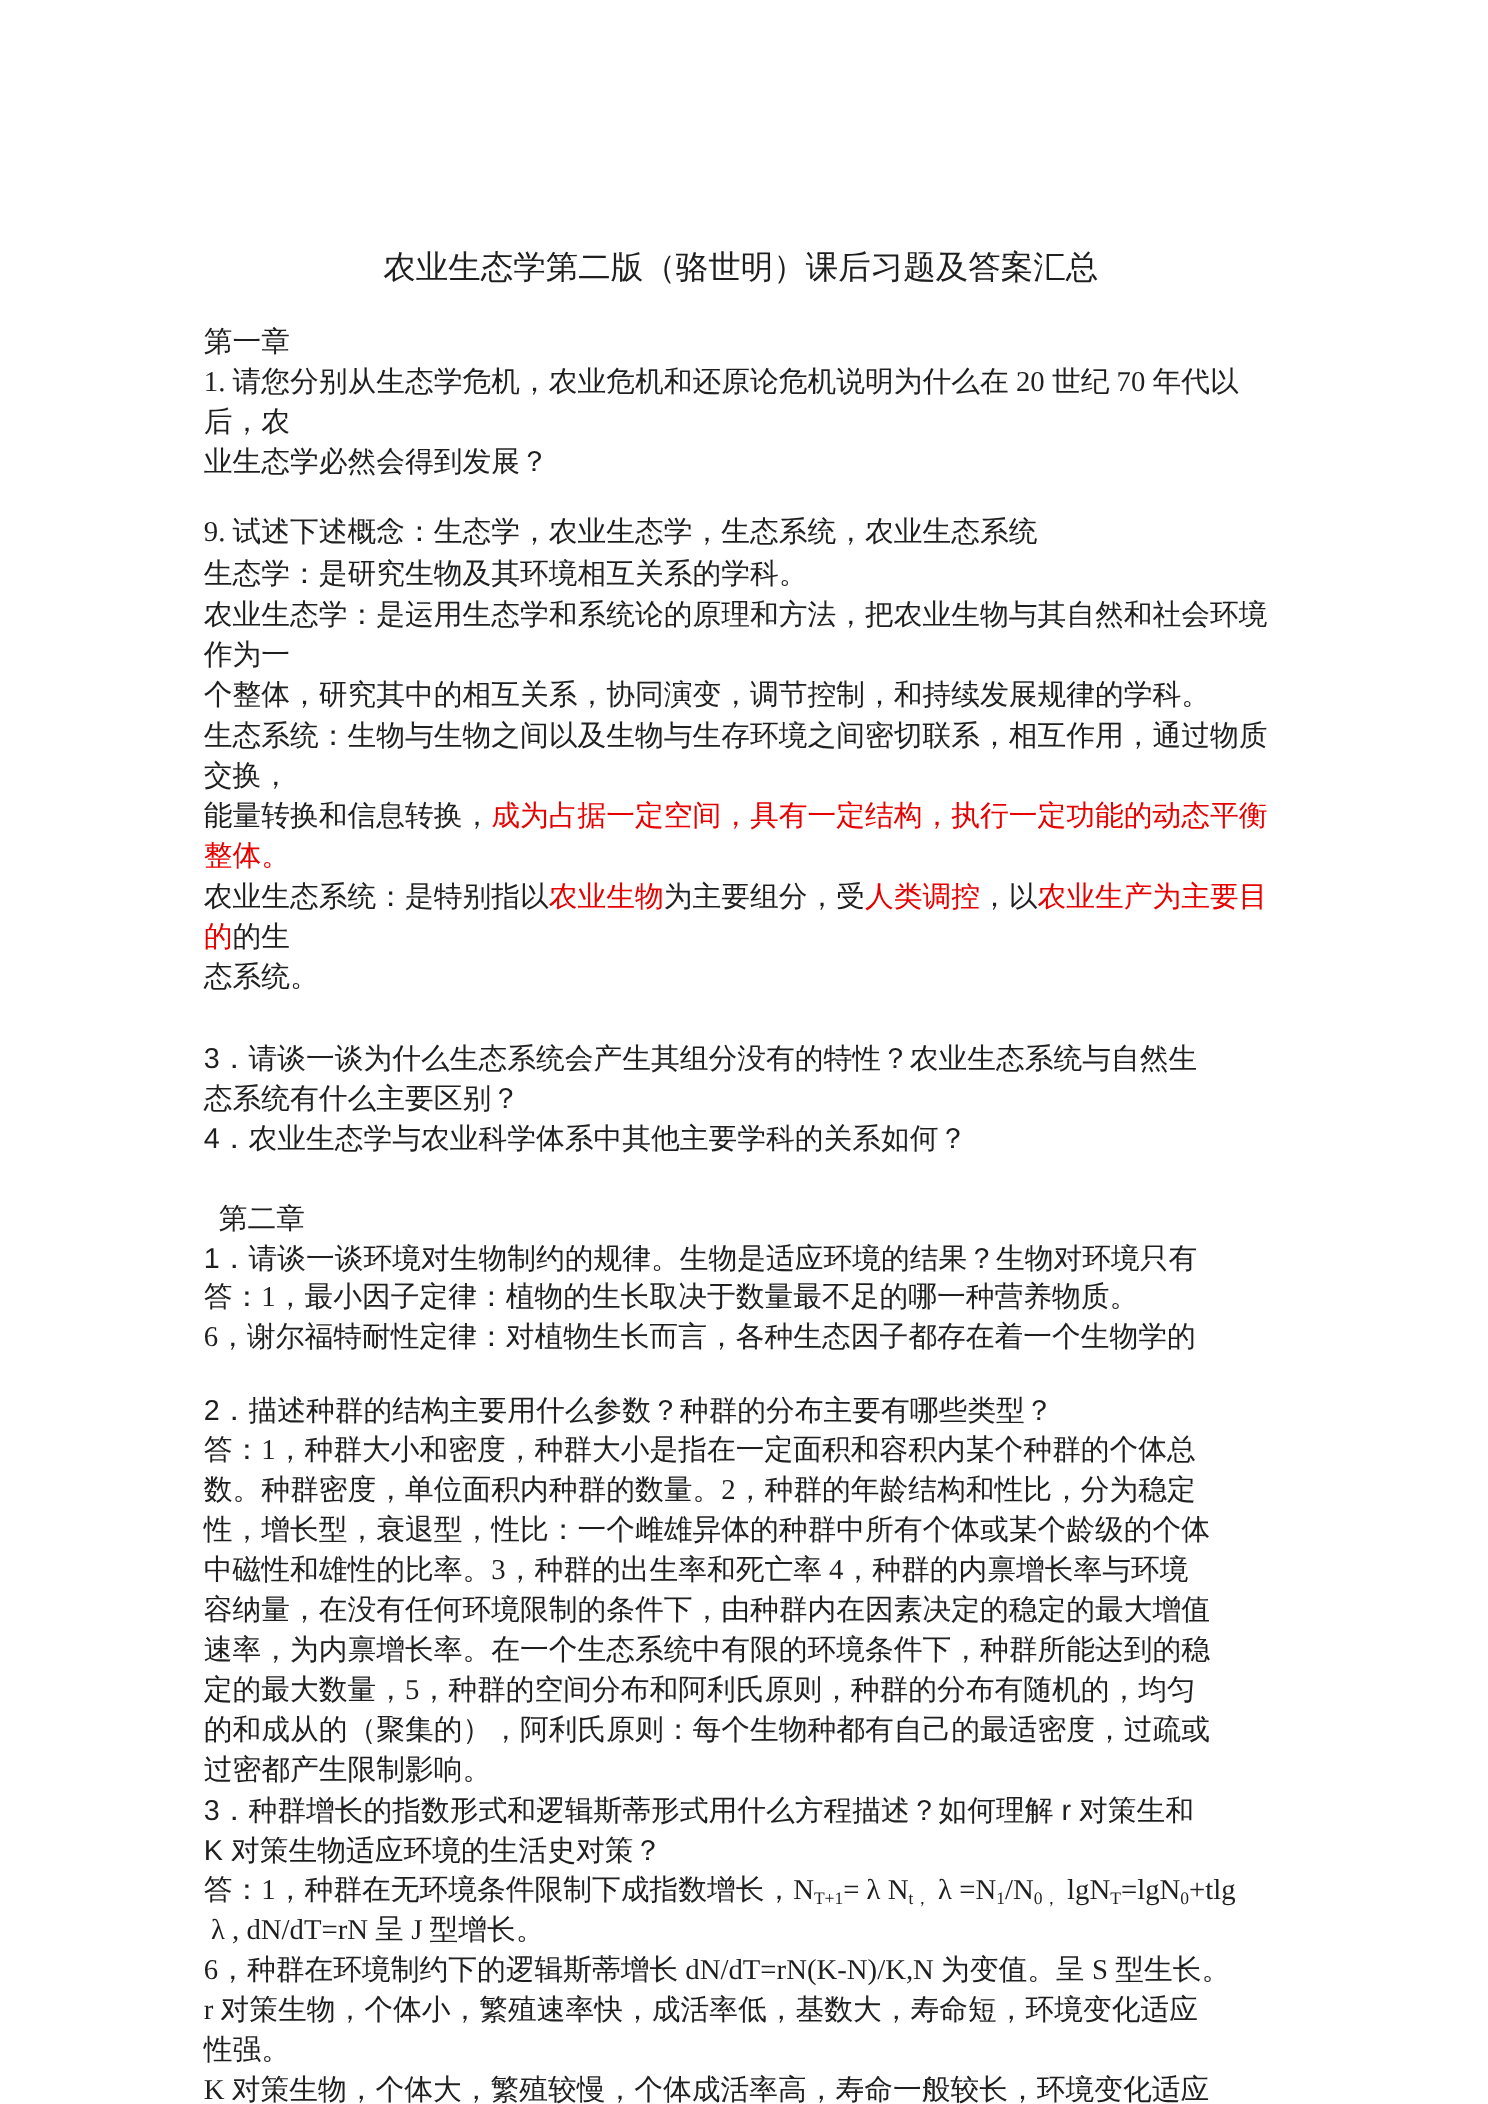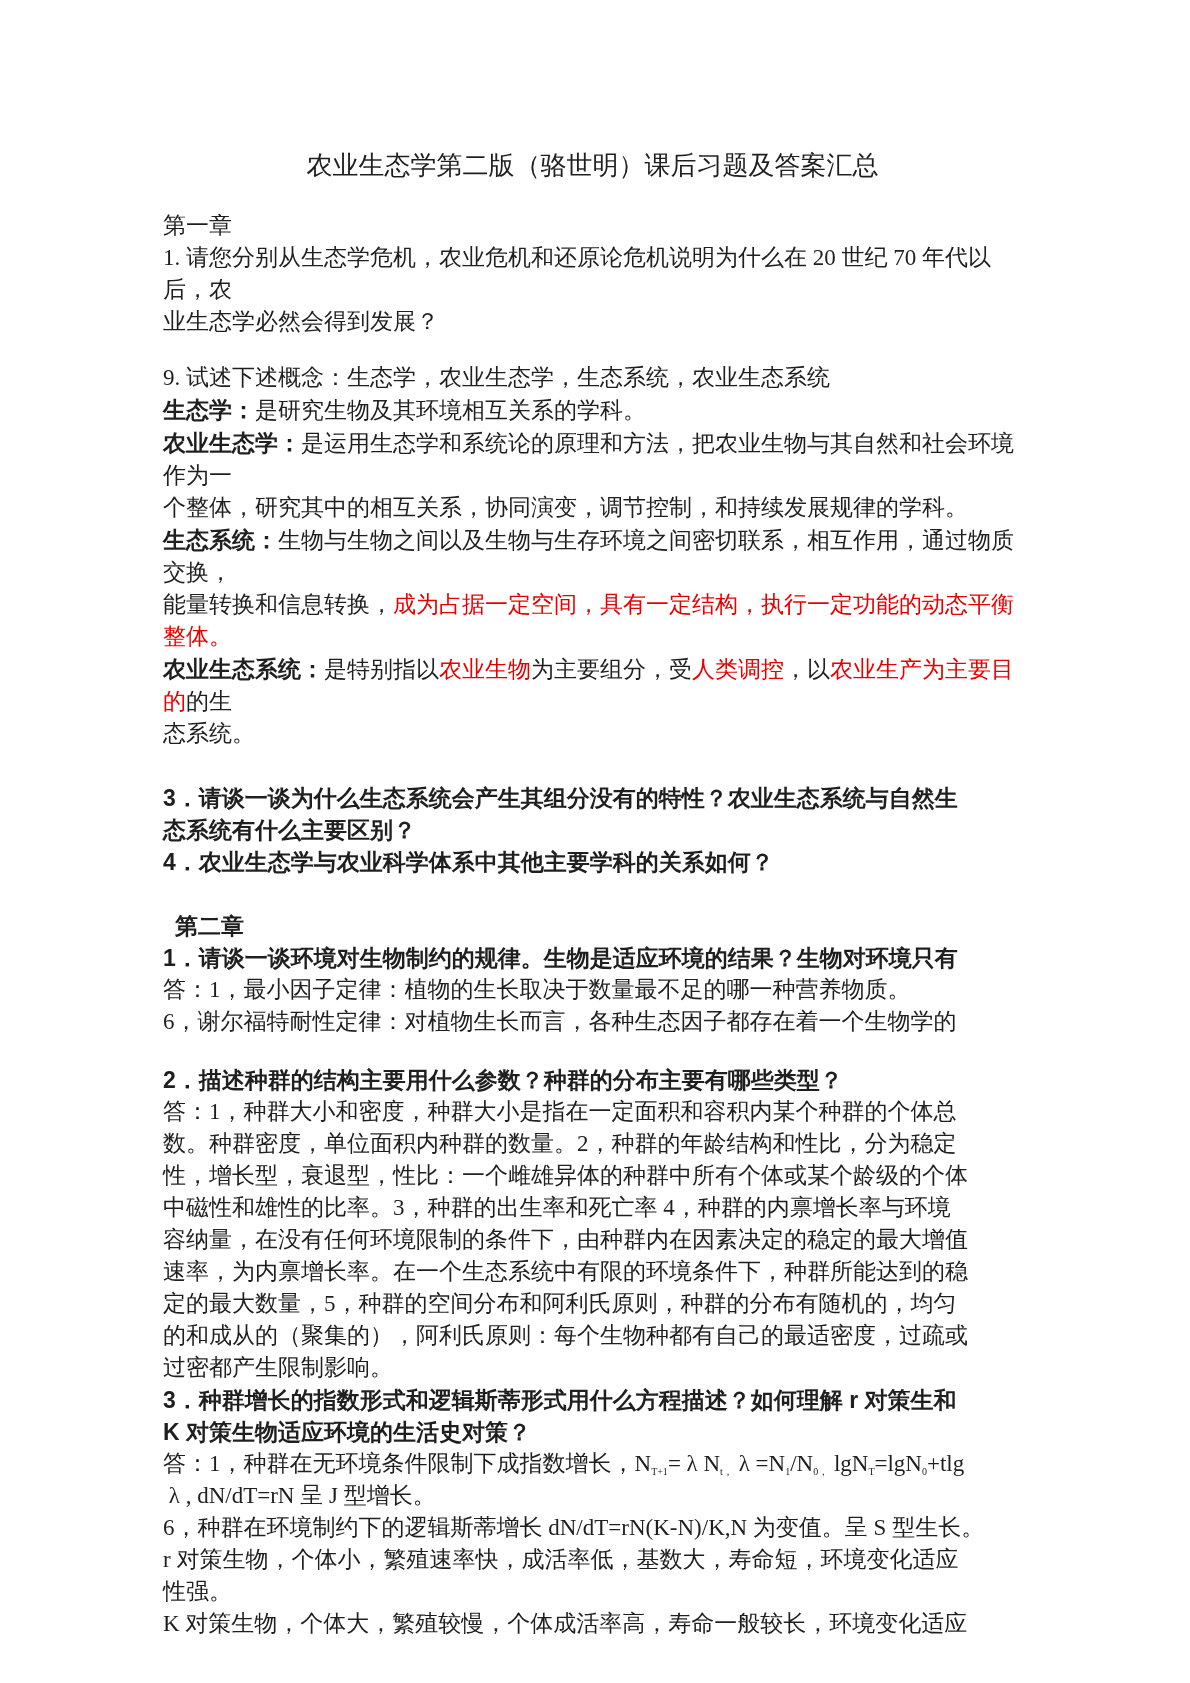--- a/index.html
+++ b/index.html
@@ -13,50 +13,51 @@
     overflow: hidden;
     font-family: "Liberation Serif", "DejaVu Serif", serif;
     color: var(--text-color, #1f1f1f);
   }
   .page {
     box-sizing: border-box;
     width: 1190px;
     height: 1440px;
     padding: 148px 168px 0 163px;
     background: var(--bg-color, #ffffff);
+    margin-top: 48px;
   }
   .doc-title {
     font-size: 26px;
     line-height: 36px;
     text-align: center;
     margin-bottom: 26px;
     white-space: pre-wrap;
   }
   .block {
     font-size: 23px;
     line-height: 32px;
   }
   .line {
     white-space: pre-wrap;
     min-height: 32px;
   }
   .bold .line,
   .seg-bold {
-    font-weight: 700;
+    font-weight: 400;
     font-family: "Liberation Sans", "DejaVu Sans", sans-serif;
   }
   .seg-red {
     color: var(--red-color, #e60000);
   }
   .space-sm { margin-top: 24px; }
   .space-md { margin-top: 26px; }
   .space-lg { margin-top: 32px; }
   .indent { padding-left: 12px; }
   sub {
-    font-size: 10px;
+    font-size: 14px;
     line-height: 0;
     vertical-align: -4px;
   }
 </style>
 </head>
 <body>
 
 <div class="page">
   <div class="doc-title">农业生态学第二版（骆世明）课后习题及答案汇总</div>
   <div>

